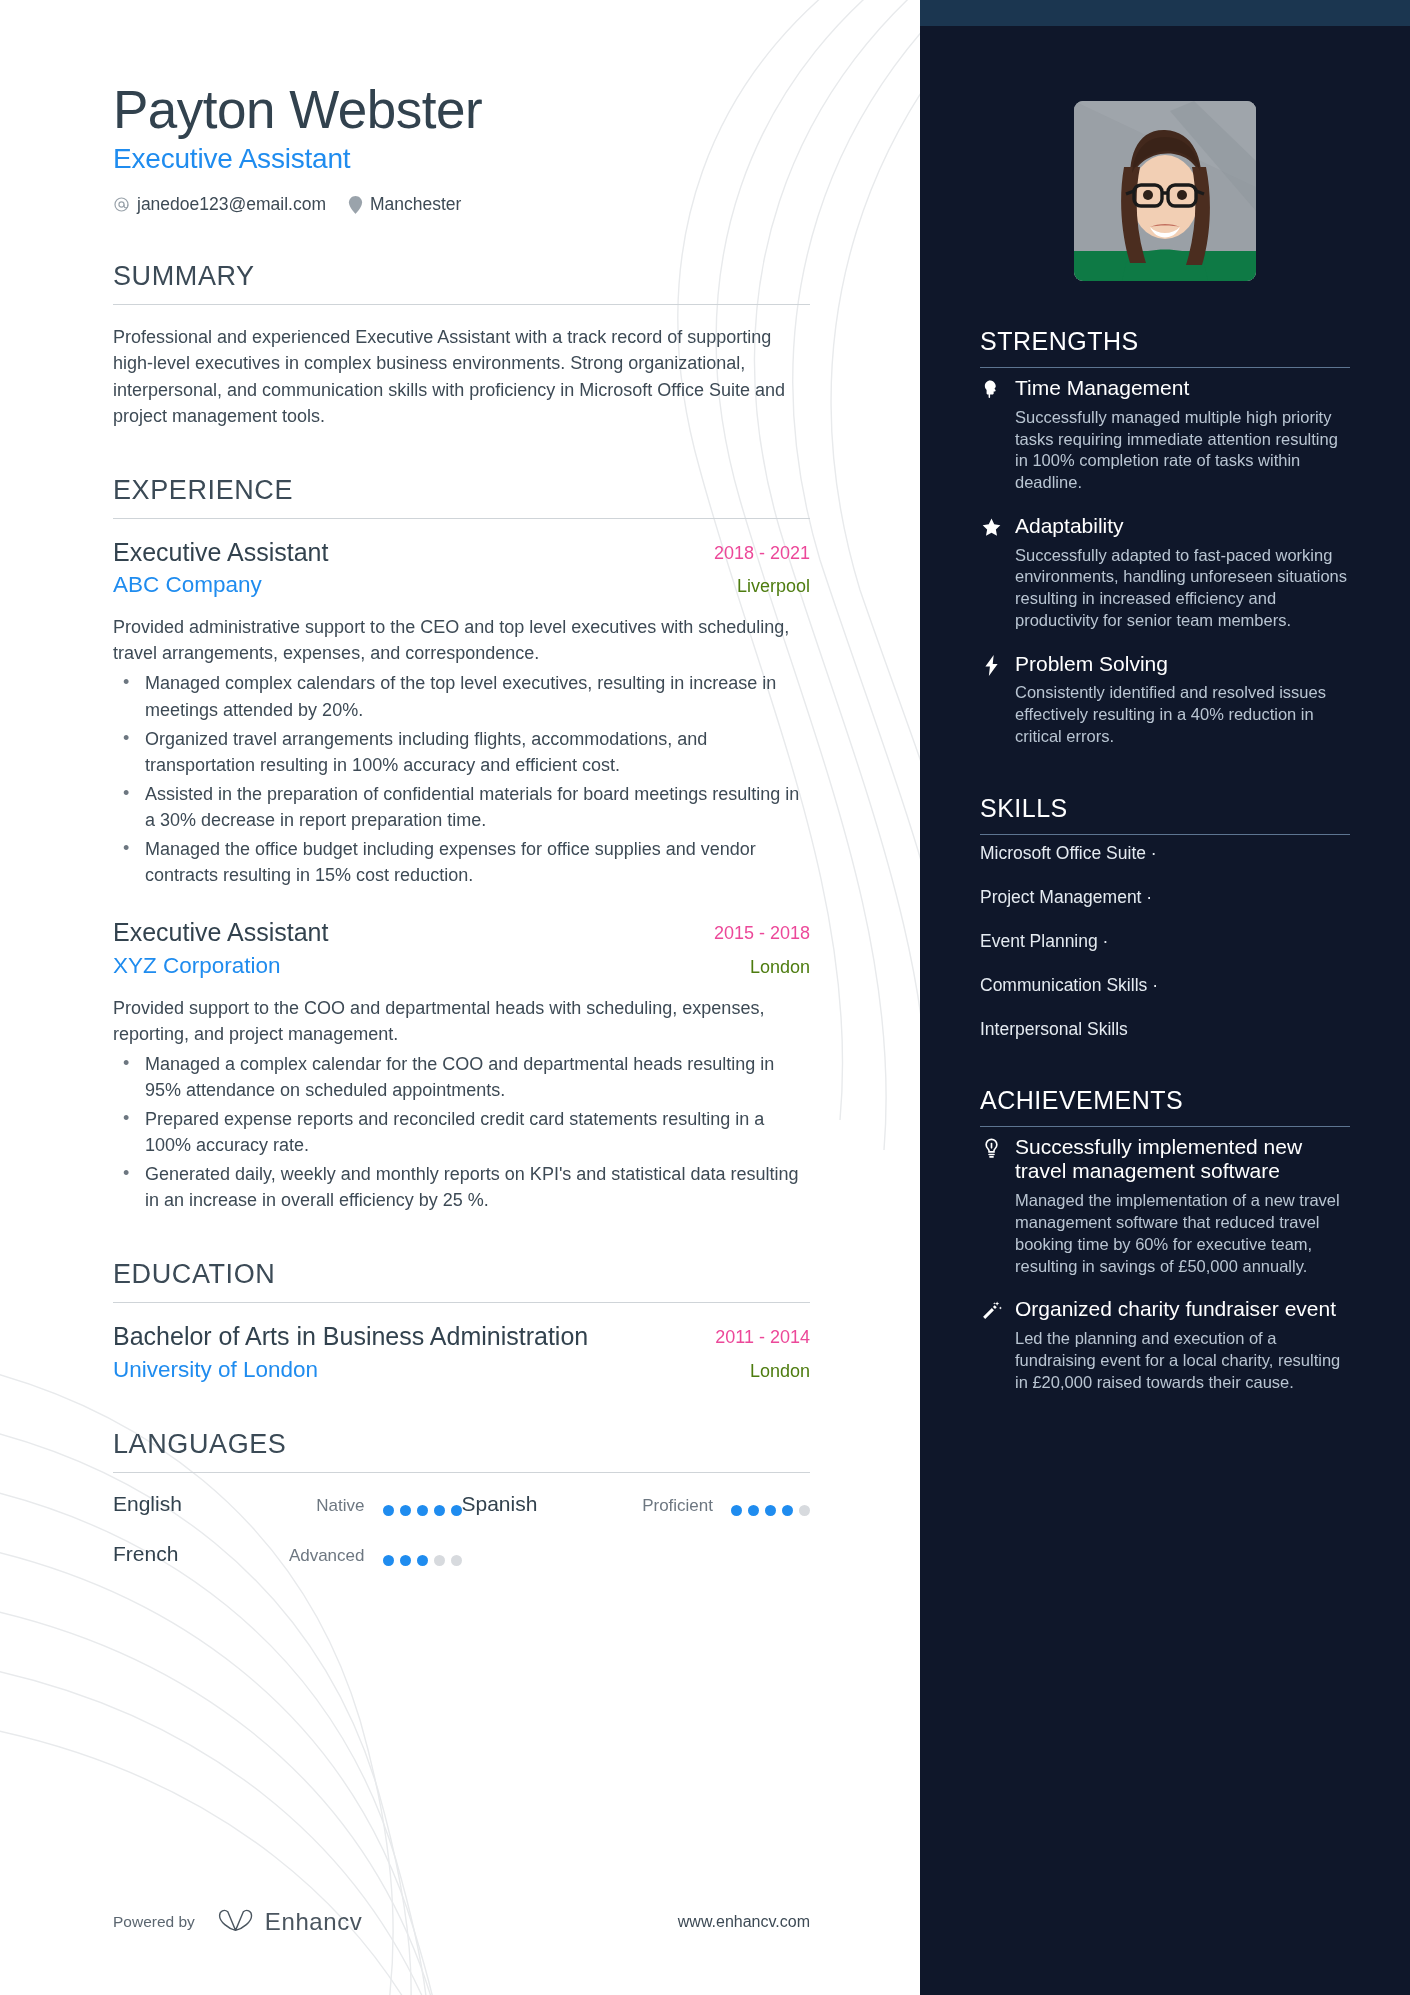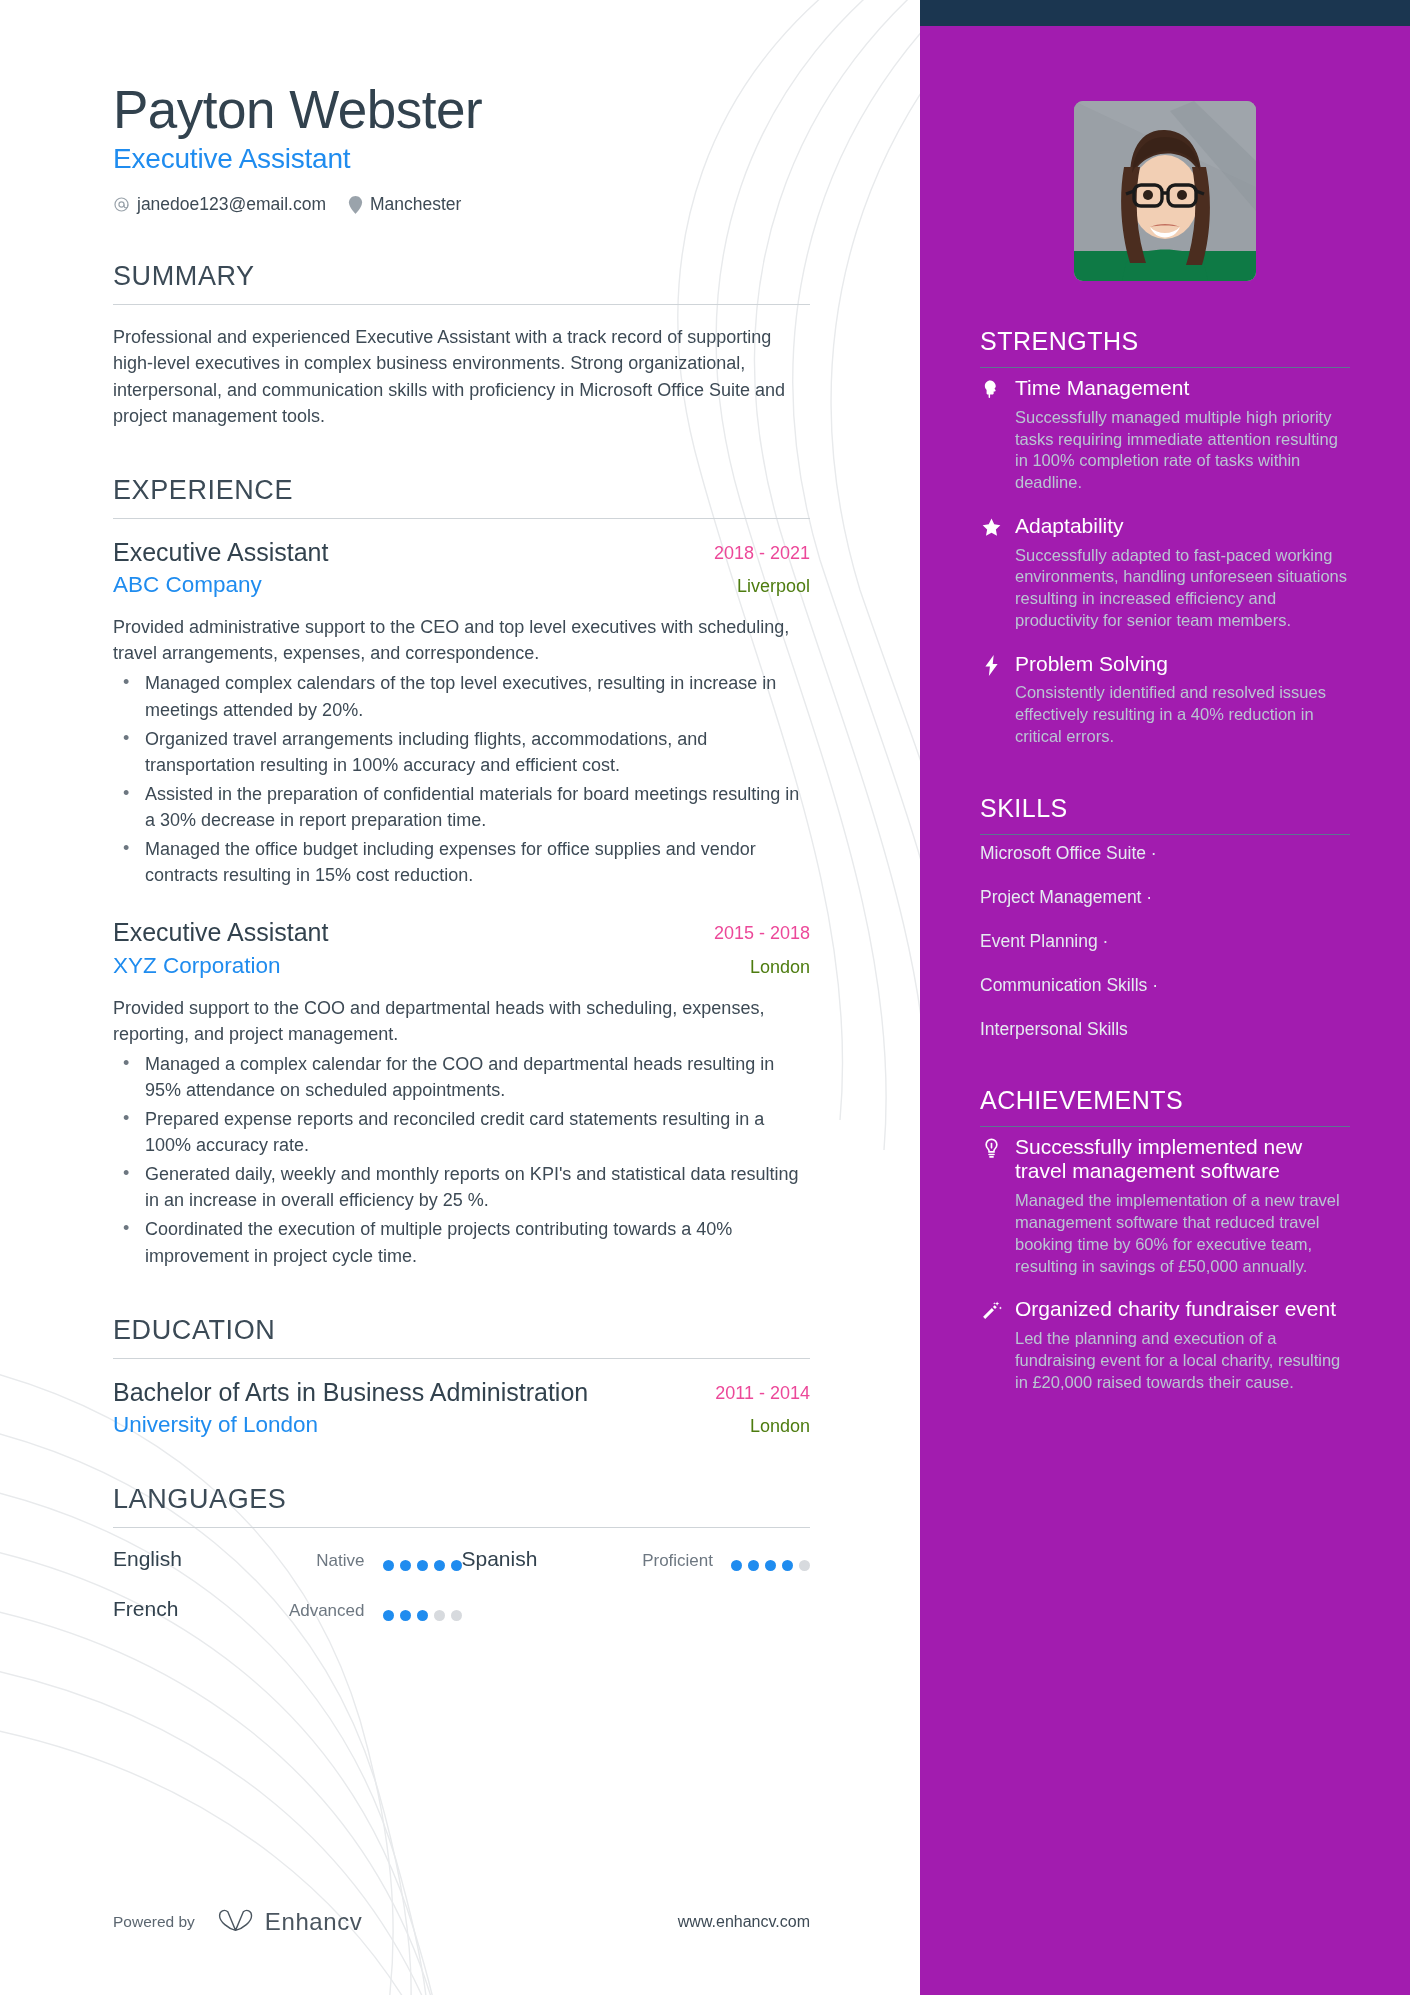--- a/index.html
+++ b/index.html
@@ -179,21 +179,21 @@
     color: #4a555f;
     letter-spacing: 0.6px;
   }
   .footer-url { font-size: 16px; color: #3d4a55; }
 
   
   .sidebar {
     position: absolute;
     right: 0; top: 0;
     width: 490px; height: 1995px;
-    background: #a21caf;
+    background: #0f172a;
     z-index: 3;
   }
   .sidebar-topbar {
     height: 26px;
     background: #1b3650;
     width: 100%;
   }
   .sidebar-inner { padding: 0 60px 0 60px; }
   .photo-wrap {
     display: flex;
@@ -334,21 +334,20 @@
             </div>
             <div class="entry-sub">
               <div class="entry-org">XYZ Corporation</div>
               <div class="entry-loc">London</div>
             </div>
             <div class="entry-desc">Provided support to the COO and departmental heads with scheduling, expenses, reporting, and project management.</div>
             <ul class="bullets">
               <li>Managed a complex calendar for the COO and departmental heads resulting in 95% attendance on scheduled appointments.</li>
               <li>Prepared expense reports and reconciled credit card statements resulting in a 100% accuracy rate.</li>
               <li>Generated daily, weekly and monthly reports on KPI's and statistical data resulting in an increase in overall efficiency by 25 %.</li>
-              <li>Coordinated the execution of multiple projects contributing towards a 40% improvement in project cycle time.</li>
             </ul>
           </div>
         </div>
     </div>
 
     <div class="section">
       <div class="section-title">EDUCATION</div>
       <div class="section-rule"></div>
       <div class="section-body" id="education-list">
           <div class="entry">

